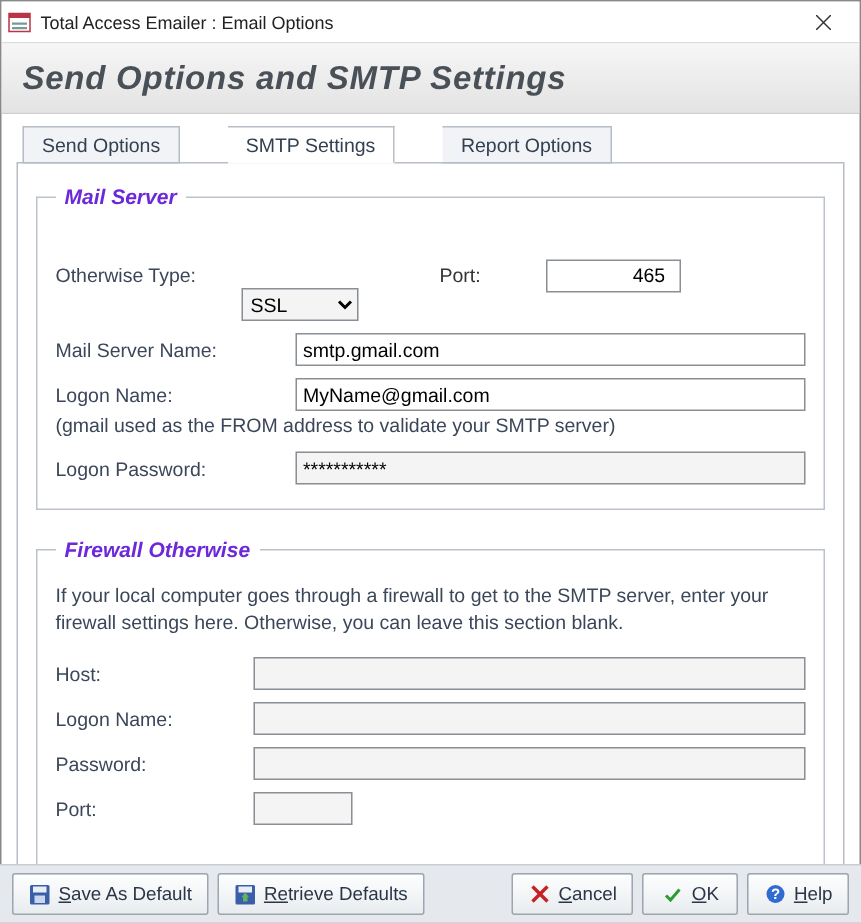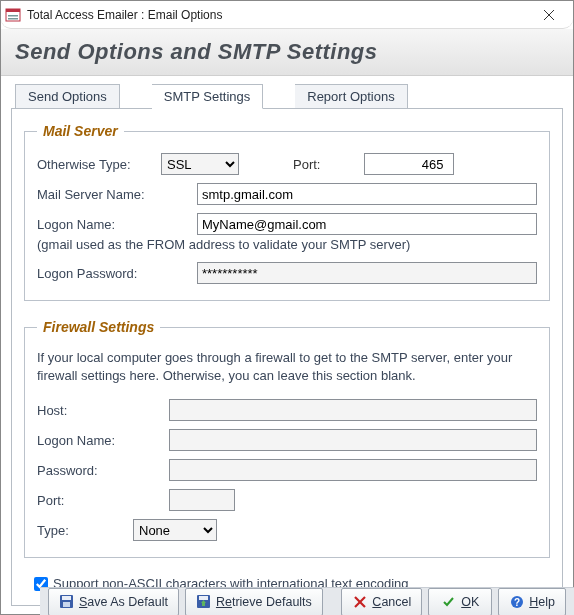--- a/index.html
+++ b/index.html
@@ -1,50 +1,50 @@
 <!DOCTYPE html>
 <html><head>
 <meta charset="utf-8">
 <style>
 * { box-sizing: border-box; margin: 0; padding: 0; }
 body { width: 574px; height: 615px; font-family: "Segoe UI", Tahoma, sans-serif; font-size: 13px; color: #333; background: #fff; border: 1px solid #888; overflow: hidden; }
 
-.titlebar { height: 28px; background: #fff; border-bottom: 1px solid #ddd; display: flex; align-items: center; padding: 0 4px; border-radius: 10px; }
+.titlebar { height: 28px; background: #fff; border-bottom: 1px solid #ddd; display: flex; align-items: center; padding: 0 4px; }
 .titlebar-icon { width: 16px; height: 16px; margin-right: 6px; }
 .titlebar-text { flex: 1; font-size: 12px; color: #222; }
 .titlebar-close { width: 40px; height: 100%; display: flex; align-items: center; justify-content: center; cursor: pointer; }
 
 .header { background: linear-gradient(to bottom, #f6f6f6, #e3e3e3); padding: 10px 14px; border-bottom: 1px solid #cfcfcf; }
 .header h1 { font-size: 22px; font-weight: bold; font-style: italic; color: #4a5057; letter-spacing: 0.5px; }
 
 .content { padding: 8px 10px 0 10px; }
 
 .tabs { position: relative; display: flex; align-items: flex-end; margin-left: 4px; gap: 32px; }
 .tab { padding: 4px 12px; border: 1px solid #b6bdc5; background: #f1f3f6; font-size: 13px; color: #334052; cursor: pointer; position: relative; }
 .tab + .tab { border-left: none; }
 .tab.active { background: #fff; border-bottom: 1px solid #fff; z-index: 2; }
 
 .panel { border: 1px solid #b6bdc5; margin-top: -1px; padding: 14px 12px; position: relative; }
 
 fieldset { border: 1px solid #bbc2cb; padding: 14px 12px 16px 12px; margin-bottom: 18px; position: relative; }
-legend { padding: 0 6px; font-weight: bold; font-style: italic; color: #a16207; font-size: 14px; }
+legend { padding: 0 6px; font-weight: bold; font-style: italic; color: #6d28d9; font-size: 14px; }
 
 .row { display: flex; align-items: center; margin-bottom: 8px; }
 .label { width: 124px; color: #3b4759; flex-shrink: 0; }
 .input-text { height: 22px; border: 1px solid #8a8f96; padding: 1px 4px; font-family: inherit; font-size: 13px; background: #fff; margin-left: 36px; }
 .input-text.flat { background: #f4f4f4; }
-select { height: 22px; border: 1px solid #8a8f96; font-family: inherit; font-size: 13px; background: #f4f4f4; padding: 0 1px; }
+select { height: 22px; border: 1px solid #8a8f96; font-family: inherit; font-size: 13px; background: #f4f4f4; padding: 0 1px; margin-top: 39px; }
 
 .hint { color: #3b4759; font-size: 13px; margin: 0 0 10px 0; }
 .desc { color: #3b4759; margin-bottom: 14px; line-height: 1.4; }
 
 .checkbox-row { display: flex; align-items: center; gap: 5px; margin: 4px 0 0 10px; color: #3b4759; }
 .checkbox-row input { width: 14px; height: 14px; }
 
-.footer { position: absolute; bottom: 0; left: 0; right: 0; height: 28px; background: #e5e8ec; border-top: 1px solid #c8cdd4; display: flex; align-items: center; padding: 0 8px; gap: 6px; margin-left: 40px; }
+.footer { position: absolute; bottom: 0; left: 0; right: 0; height: 39px; background: #e5e8ec; border-top: 1px solid #c8cdd4; display: flex; align-items: center; padding: 0 8px; gap: 6px; }
 .footer .spacer { flex: 1; }
 .btn { height: 28px; padding: 0 10px; border: 1px solid #9da5b0; background: linear-gradient(to bottom, #fdfefe, #e9ecef); display: inline-flex; align-items: center; gap: 5px; font-family: inherit; font-size: 12.5px; color: #2a3648; cursor: pointer; border-radius: 2px; }
 .btn .u { text-decoration: underline; }
 .btn-icon { width: 15px; height: 15px; display: inline-flex; align-items: center; justify-content: center; }
 
 .icon-app { display: inline-block; }
 </style>
 </head>
 <body>
 
@@ -103,21 +103,21 @@
       </div>
       <div class="hint">(gmail used as the FROM address to validate your SMTP server)</div>
 
       <div class="row" style="margin-bottom:0">
         <span class="label">Logon Password:</span>
         <input class="input-text flat" style="flex: 1 1 0%;" value="***********">
       </div>
     </fieldset>
 
     <fieldset>
-      <legend>Firewall Settings</legend>
+      <legend>Firewall Otherwise</legend>
       <div class="desc">If your local computer goes through a firewall to get to the SMTP server, enter your firewall settings here. Otherwise, you can leave this section blank.</div>
 
       <div class="row">
         <span class="label" style="width:96px">Host:</span>
         <input class="input-text flat" style="flex: 1 1 0%;" value="">
       </div>
       <div class="row">
         <span class="label" style="width:96px">Logon Name:</span>
         <input class="input-text flat" style="flex: 1 1 0%;" value="">
       </div>

